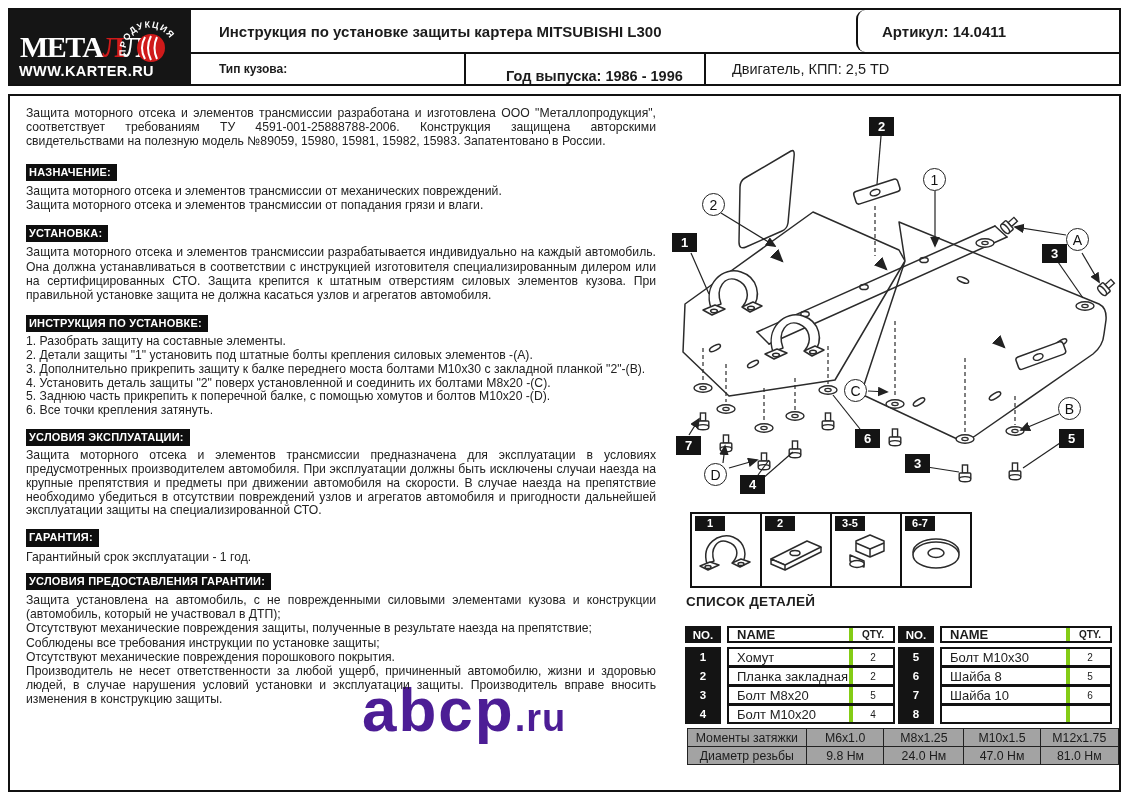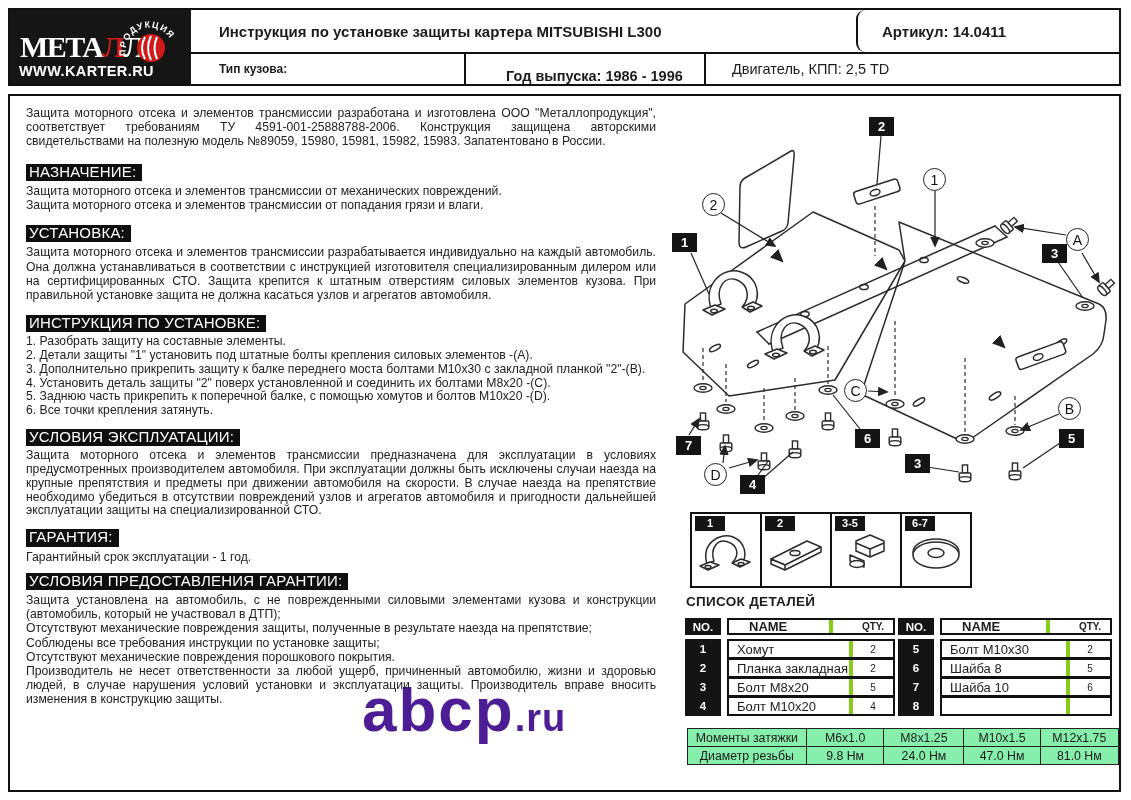--- a/index.html
+++ b/index.html
@@ -21,21 +21,21 @@
   .cell-eng{flex:1;border-left:2px solid #111;display:flex;align-items:center;padding-left:26px;
             font-size:14.5px;font-weight:normal;box-sizing:border-box;}
   
   .content{position:absolute;left:8px;top:94px;width:1113px;height:698px;border:2px solid #111;
            box-sizing:border-box;background:#fff;}
   .inner{position:absolute;left:0;top:0;width:1109px;height:694px;}
   
   .text-col{position:absolute;left:16px;top:10px;width:630px;z-index:2;font-size:12.2px;line-height:14.2px;
             color:#222;}
   .text-col p{margin:0;text-align:justify;}
-  .sec-h{display:inline-block;background:#0e0e0e;color:#fff;font-weight:normal;font-size:15px;
+  .sec-h{display:inline-block;background:#0e0e0e;color:#fff;font-weight:bold;font-size:11px;
          padding:1px 6px 2px 3px;margin:0 0 3px 0;letter-spacing:.2px;}
   .mt1{margin-top:15px;} .mt2{margin-top:13px;} .mt3{margin-top:11px;} .mt4{margin-top:9px;}
   .steps div{line-height:13.7px;}
   .usage-p{line-height:13.9px;}
   
   .watermark{position:absolute;left:352px;top:578px;z-index:1;color:#4c1d95;white-space:nowrap;
              font-family:"Liberation Sans",sans-serif;font-weight:bold;}
   .wm-main{font-size:62px;letter-spacing:2px;}
   .wm-suffix{font-size:38px;letter-spacing:1px;}
   
@@ -51,31 +51,31 @@
   .lcell{flex:1;position:relative;border-left:2px solid #111;}
   .lcell:first-child{border-left:none;}
   .lbadge{position:absolute;left:3px;top:2px;width:30px;height:15px;background:#141414;color:#fff;
           font-weight:bold;font-size:11px;line-height:15px;text-align:center;}
   .licon{position:absolute;left:50%;top:54%;transform:translate(-50%,-50%);}
   
   .parts-heading{position:absolute;left:676px;top:498px;font-size:13.5px;font-weight:bold;z-index:3;letter-spacing:.3px;}
   .ptable{position:absolute;top:518px;z-index:3;}
   .pt-left{left:675px;width:210px;} .pt-right{left:888px;width:214px;}
   .prow{display:flex;align-items:stretch;margin-top:3px;height:20px;}
-  .prow.phead{height:17px;margin-top:4px;margin-bottom:4px;}
+  .prow.phead{height:17px;margin-top:12px;margin-bottom:4px;}
   .pbadge{width:36px;background:#141414;color:#fff;font-weight:bold;font-size:11.5px;
           display:flex;align-items:center;justify-content:center;flex:0 0 auto;}
   .pbox{flex:1;display:flex;border:2px solid #111;margin-left:6px;box-sizing:border-box;background:#fff;}
   .prow + .prow .pbox{}
   .pname{flex:1;padding-left:8px;font-size:13px;display:flex;align-items:center;}
   .pqty{flex:0 0 40px;border-left:4px solid #84cc16;font-size:10px;display:flex;align-items:center;justify-content:center;}
-  .phead .pname,.phead .pqty{font-weight:bold;padding-left:20px;}
+  .phead .pname,.phead .pqty{font-weight:bold;}
   .rowgap{margin-top:-1px;}
   
-  .torque{position:absolute;left:677px;top:632px;border-collapse:collapse;z-index:3;background:#86efac;}
+  .torque{position:absolute;left:677px;top:632px;border-collapse:collapse;z-index:3;background:#a3a3a3;}
   .torque td{border:1.5px solid #222;font-size:12.3px;text-align:center;height:17px;padding:0 4px;}
   .torque .tlab{width:112px;}
   .torque .tv1{width:70px;} .torque .tv2{width:72px;} .torque .tv3{width:68px;} .torque .tv4{width:70px;}
 </style>
 </head>
 <body>
 
 <div class="page">
 
   <div class="hdr">

